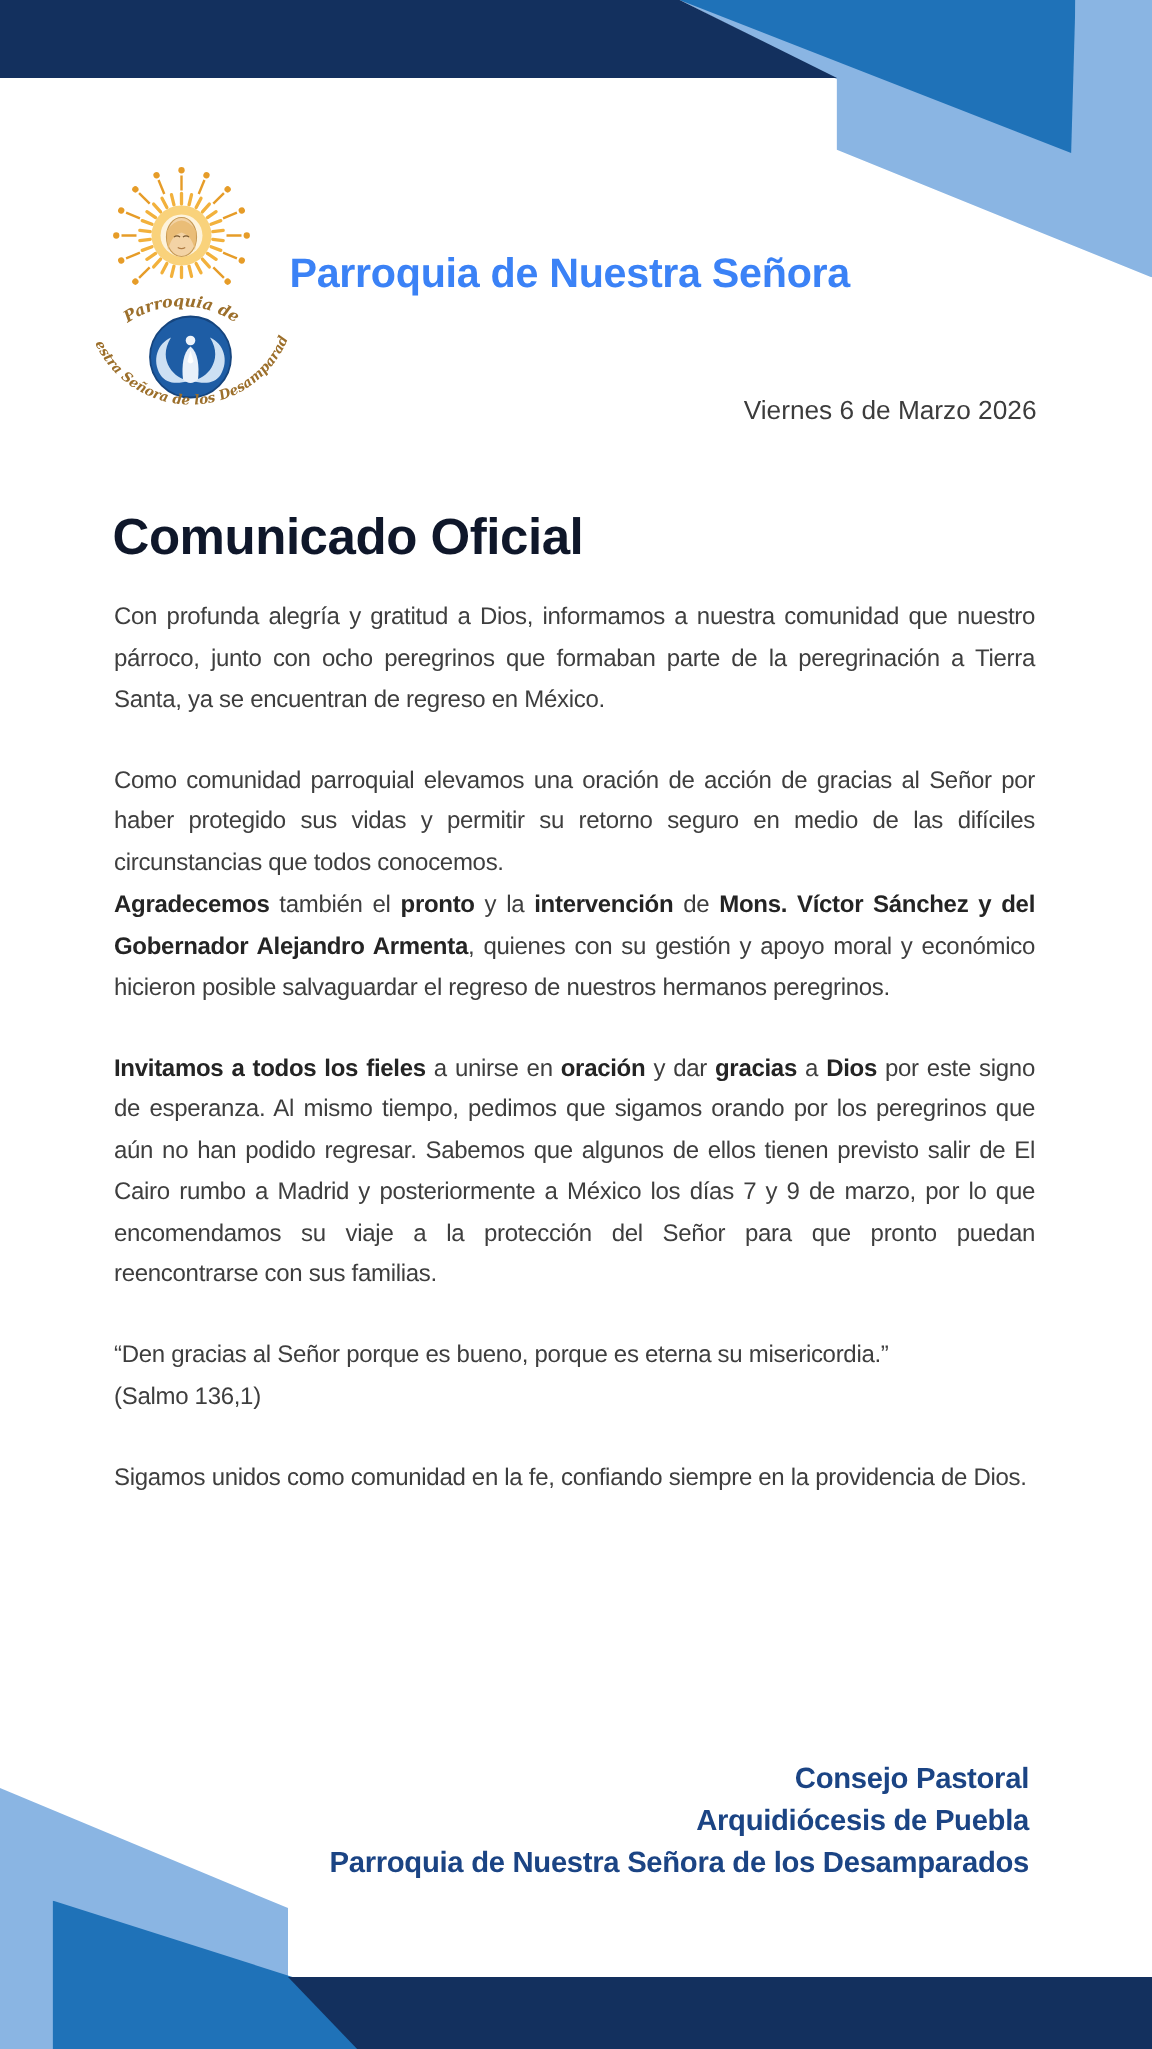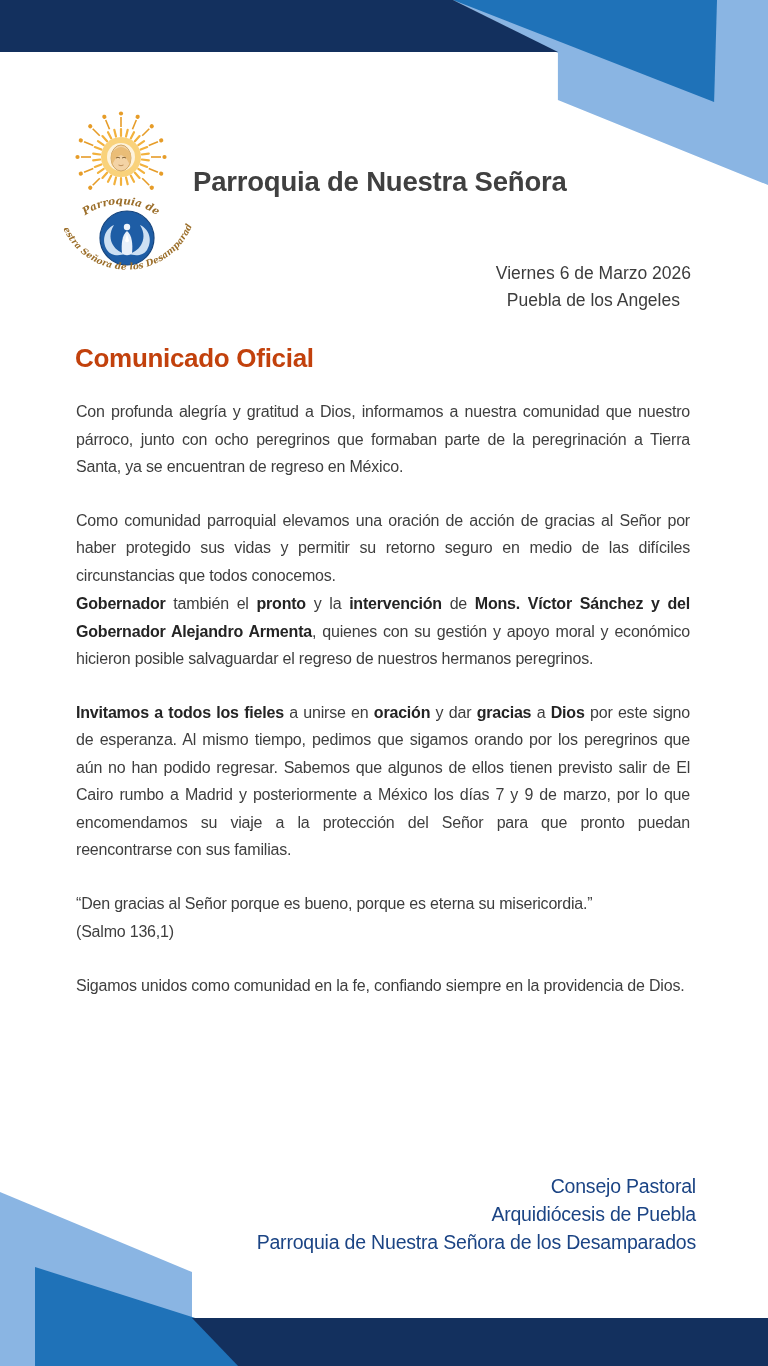--- a/index.html
+++ b/index.html
@@ -24,36 +24,36 @@
 
   
   .logo{position:absolute;left:55px;top:100px;width:140px;height:190px;z-index:4;}
   .ray{stroke:#e69c28;stroke-width:1.6;}
   .ray-dot{fill:#e69c28;}
   .spike{stroke:#f2b13c;stroke-width:2.2;stroke-linecap:round;}
   .arc-text{font-family:"DejaVu Serif", serif;font-style:italic;font-weight:bold;
             fill:#9c6f2b;}
 
   .org-name{position:absolute;left:193px;top:165px;width:480px;z-index:4;
-            color:#404040;font-size:27.5px;line-height:33px;font-weight:600;
+            color:#3b82f6;font-size:27.5px;line-height:33px;font-weight:600;
             letter-spacing:-0.2px;}
   .date-block{position:absolute;right:77px;top:260px;text-align:center;z-index:4;
               color:#3c3c3c;font-size:17.5px;line-height:27px;}
 
   
   .doc{position:absolute;left:75px;top:340px;width:616px;z-index:4;}
-  .doc-title{margin:0 0 22px 0;color:#c2410c;font-size:26px;line-height:36px;
+  .doc-title{margin:0 0 22px 0;color:#0f172a;font-size:34px;line-height:36px;
              font-weight:700;letter-spacing:-0.3px;}
   .para{margin:1px;color:#3e3e3e;font-size:16px;line-height:27.5px;
         text-align:justify;letter-spacing:-0.2px;}
   .para.gap{margin-top:26px;}
   .para b{font-weight:700;color:#242424;}
 
-  .signature{position:absolute;right:72px;top:1172px;text-align:right;z-index:4;
-             color:#1b4484;font-size:19.5px;line-height:28px;font-weight:400;
+  .signature{position:absolute;right:82px;top:1172px;text-align:right;z-index:4;
+             color:#1b4484;font-size:19.5px;line-height:28px;font-weight:700;
              letter-spacing:-0.2px;}
 </style>
 </head>
 <body>
 
 <div class="shape top-light"></div>
 <div class="shape top-medium"></div>
 <div class="shape top-navy"></div>
 <div class="shape bottom-light"></div>
 <div class="shape bottom-medium"></div>
@@ -141,29 +141,28 @@
     <textPath href="#logoArcBottom" startOffset="50%" text-anchor="middle">Nuestra Señora de los Desamparados</textPath>
   </text>
 </svg>
 
 <div class="org-name">
   <div>Parroquia de Nuestra Señora</div>
 </div>
 
 <div class="date-block">
   <div>Viernes 6 de Marzo 2026</div>
-  <div>Puebla de los Angeles</div>
 </div>
 
 <div class="doc">
   <h1 class="doc-title">Comunicado Oficial</h1>
   <div>
       <p class="para"><span>Con profunda alegría y gratitud a Dios, informamos a nuestra comunidad que nuestro párroco, junto con ocho peregrinos que formaban parte de la peregrinación a Tierra Santa, ya se encuentran de regreso en México.</span></p>
       <p class="para gap"><span>Como comunidad parroquial elevamos una oración de acción de gracias al Señor por haber protegido sus vidas y permitir su retorno seguro en medio de las difíciles circunstancias que todos conocemos.</span></p>
-      <p class="para"><b>Gobernador</b><span> también el </span><b>pronto</b><span> y la </span><b>intervención</b><span> de </span><b>Mons. Víctor Sánchez y del Gobernador Alejandro Armenta</b><span>, quienes con su gestión y apoyo moral y económico hicieron posible salvaguardar el regreso de nuestros hermanos peregrinos.</span></p>
+      <p class="para"><b>Agradecemos</b><span> también el </span><b>pronto</b><span> y la </span><b>intervención</b><span> de </span><b>Mons. Víctor Sánchez y del Gobernador Alejandro Armenta</b><span>, quienes con su gestión y apoyo moral y económico hicieron posible salvaguardar el regreso de nuestros hermanos peregrinos.</span></p>
       <p class="para gap"><b>Invitamos a todos los fieles</b><span> a unirse en </span><b>oración</b><span> y dar </span><b>gracias</b><span> a </span><b>Dios</b><span> por este signo de esperanza. Al mismo tiempo, pedimos que sigamos orando por los peregrinos que aún no han podido regresar. Sabemos que algunos de ellos tienen previsto salir de El Cairo rumbo a Madrid y posteriormente a México los días 7 y 9 de marzo, por lo que encomendamos su viaje a la protección del Señor para que pronto puedan reencontrarse con sus familias.</span></p>
       <p class="para gap"><span>“Den gracias al Señor porque es bueno, porque es eterna su misericordia.”</span></p>
       <p class="para"><span>(Salmo 136,1)</span></p>
       <p class="para gap"><span>Sigamos unidos como comunidad en la fe, confiando siempre en la providencia de Dios.</span></p>
     </div>
 </div>
 
 <div class="signature">
   <div>Consejo Pastoral</div>
   <div>Arquidiócesis de Puebla</div>

